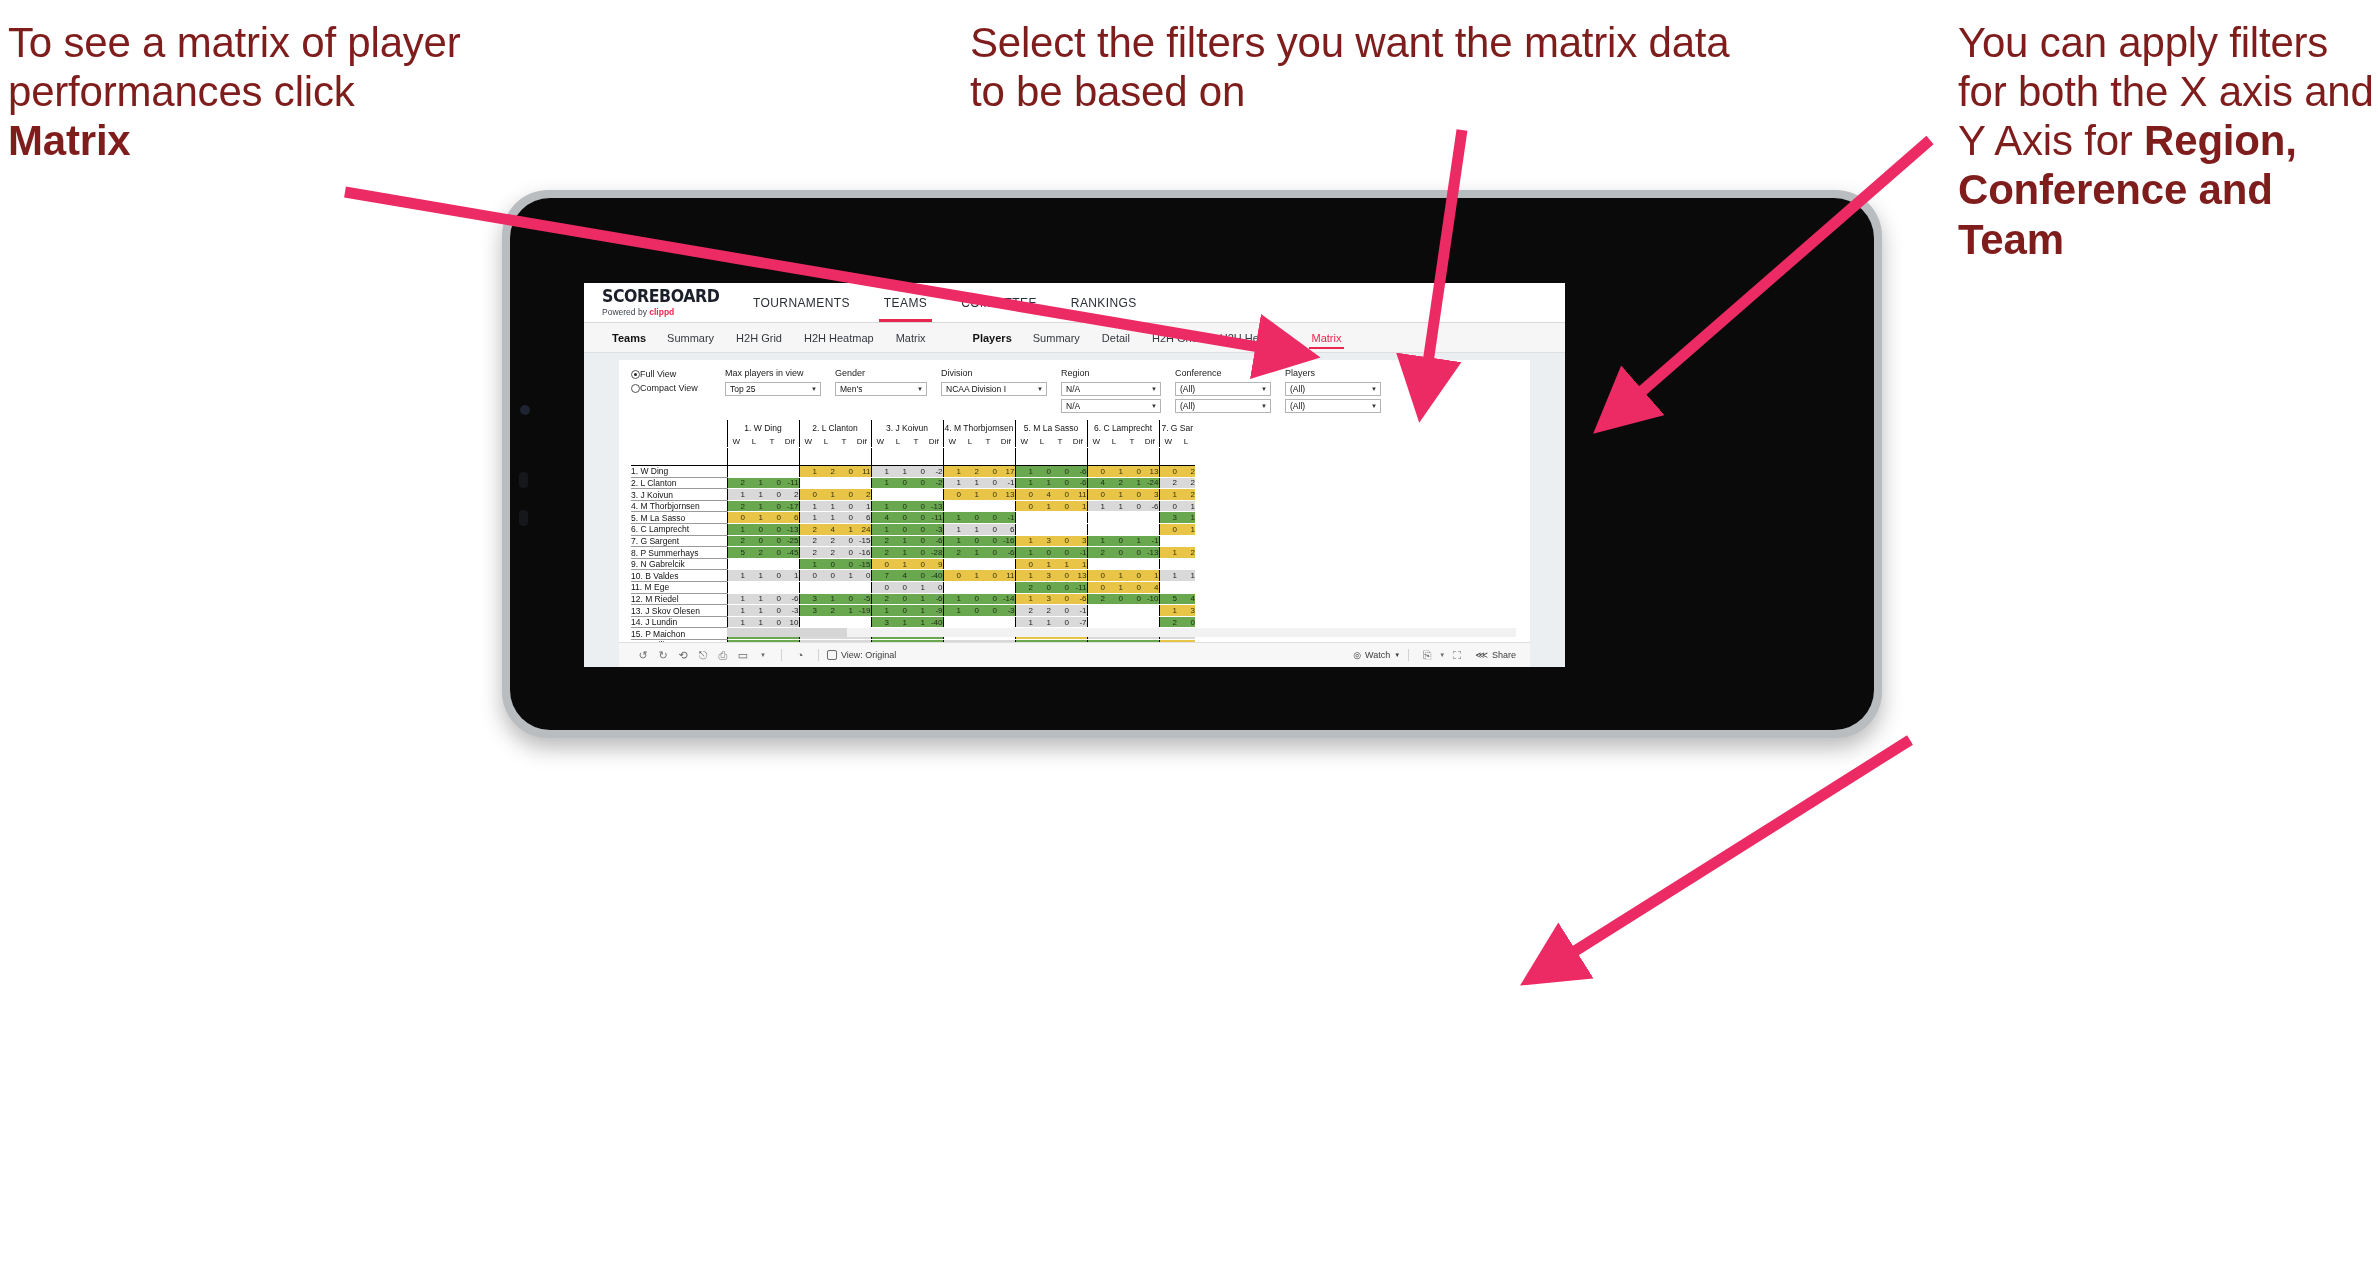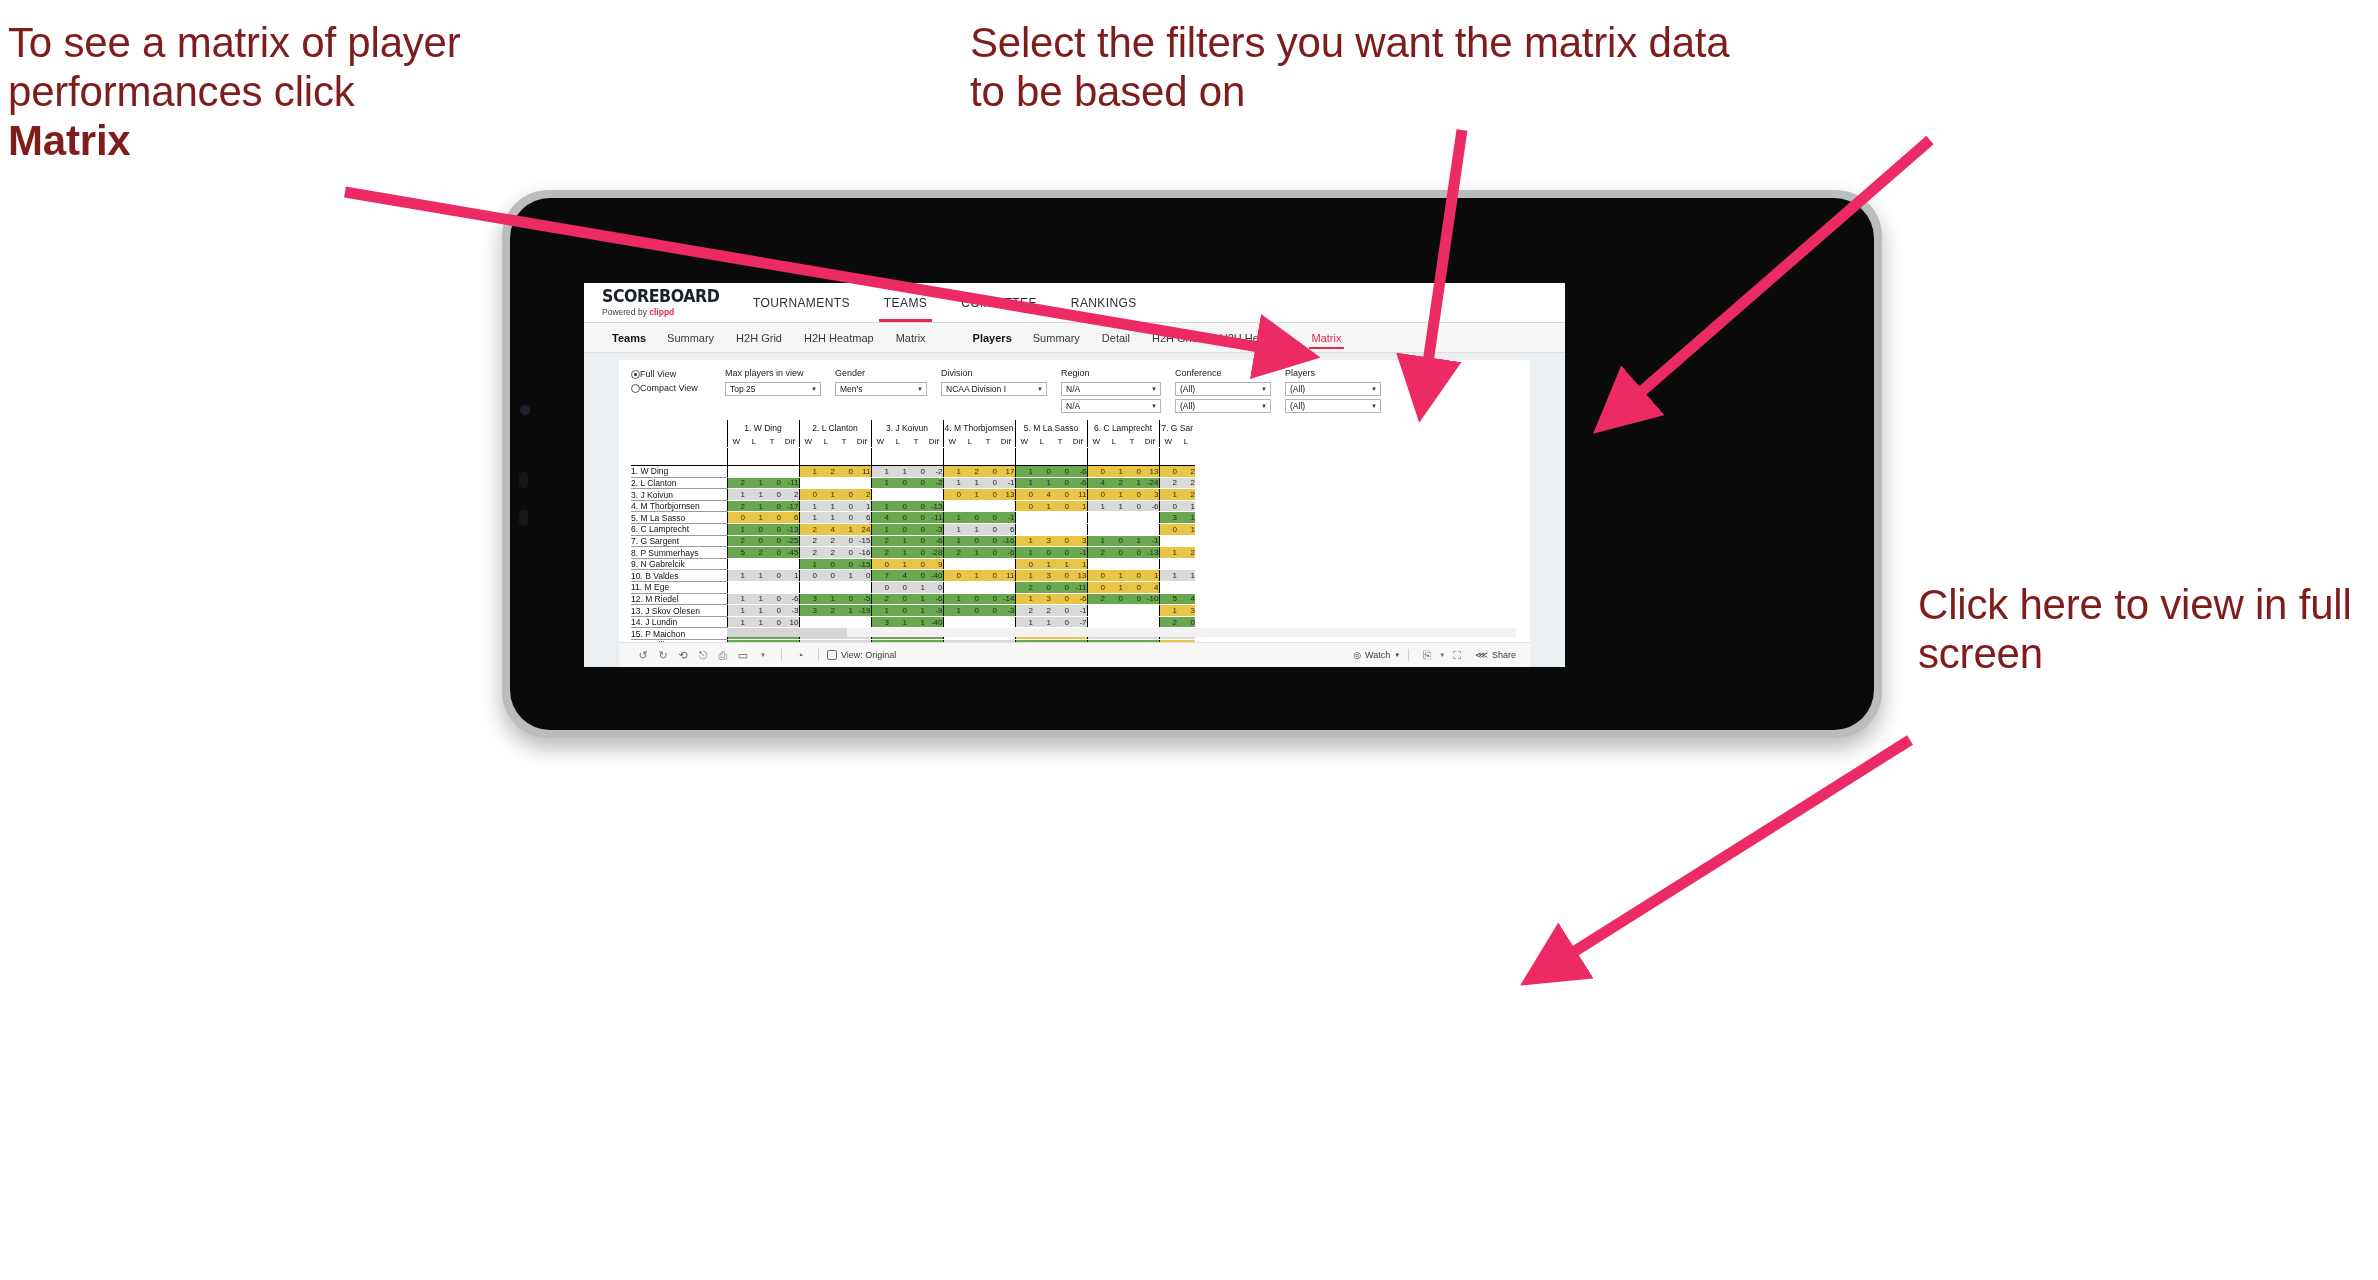--- a/index.html
+++ b/index.html
@@ -183,22 +183,22 @@
 </style>
 </head>
 <body>
 
 <div id="stage">
 
   <div class="annot" id="annot-matrix"><span>To see a matrix of player performances click </span><b>Matrix</b></div>
 
   <div class="annot" id="annot-filters">Select the filters you want the matrix data to be based on</div>
 
-
-  <div class="annot" id="annot-full">Click here to view in full screen</div>
+  <div class="annot" id="annot-axis"><span>You  can apply filters for both the X axis and Y Axis for </span><b>Region, Conference and Team</b></div>
+
 
   <div id="tablet">
     <div class="tab-outer">
       <div class="tab-body"></div>
       <div class="tab-cam"></div>
       <div class="tab-btn1"></div>
       <div class="tab-btn2"></div>
     </div>
   </div>
 

